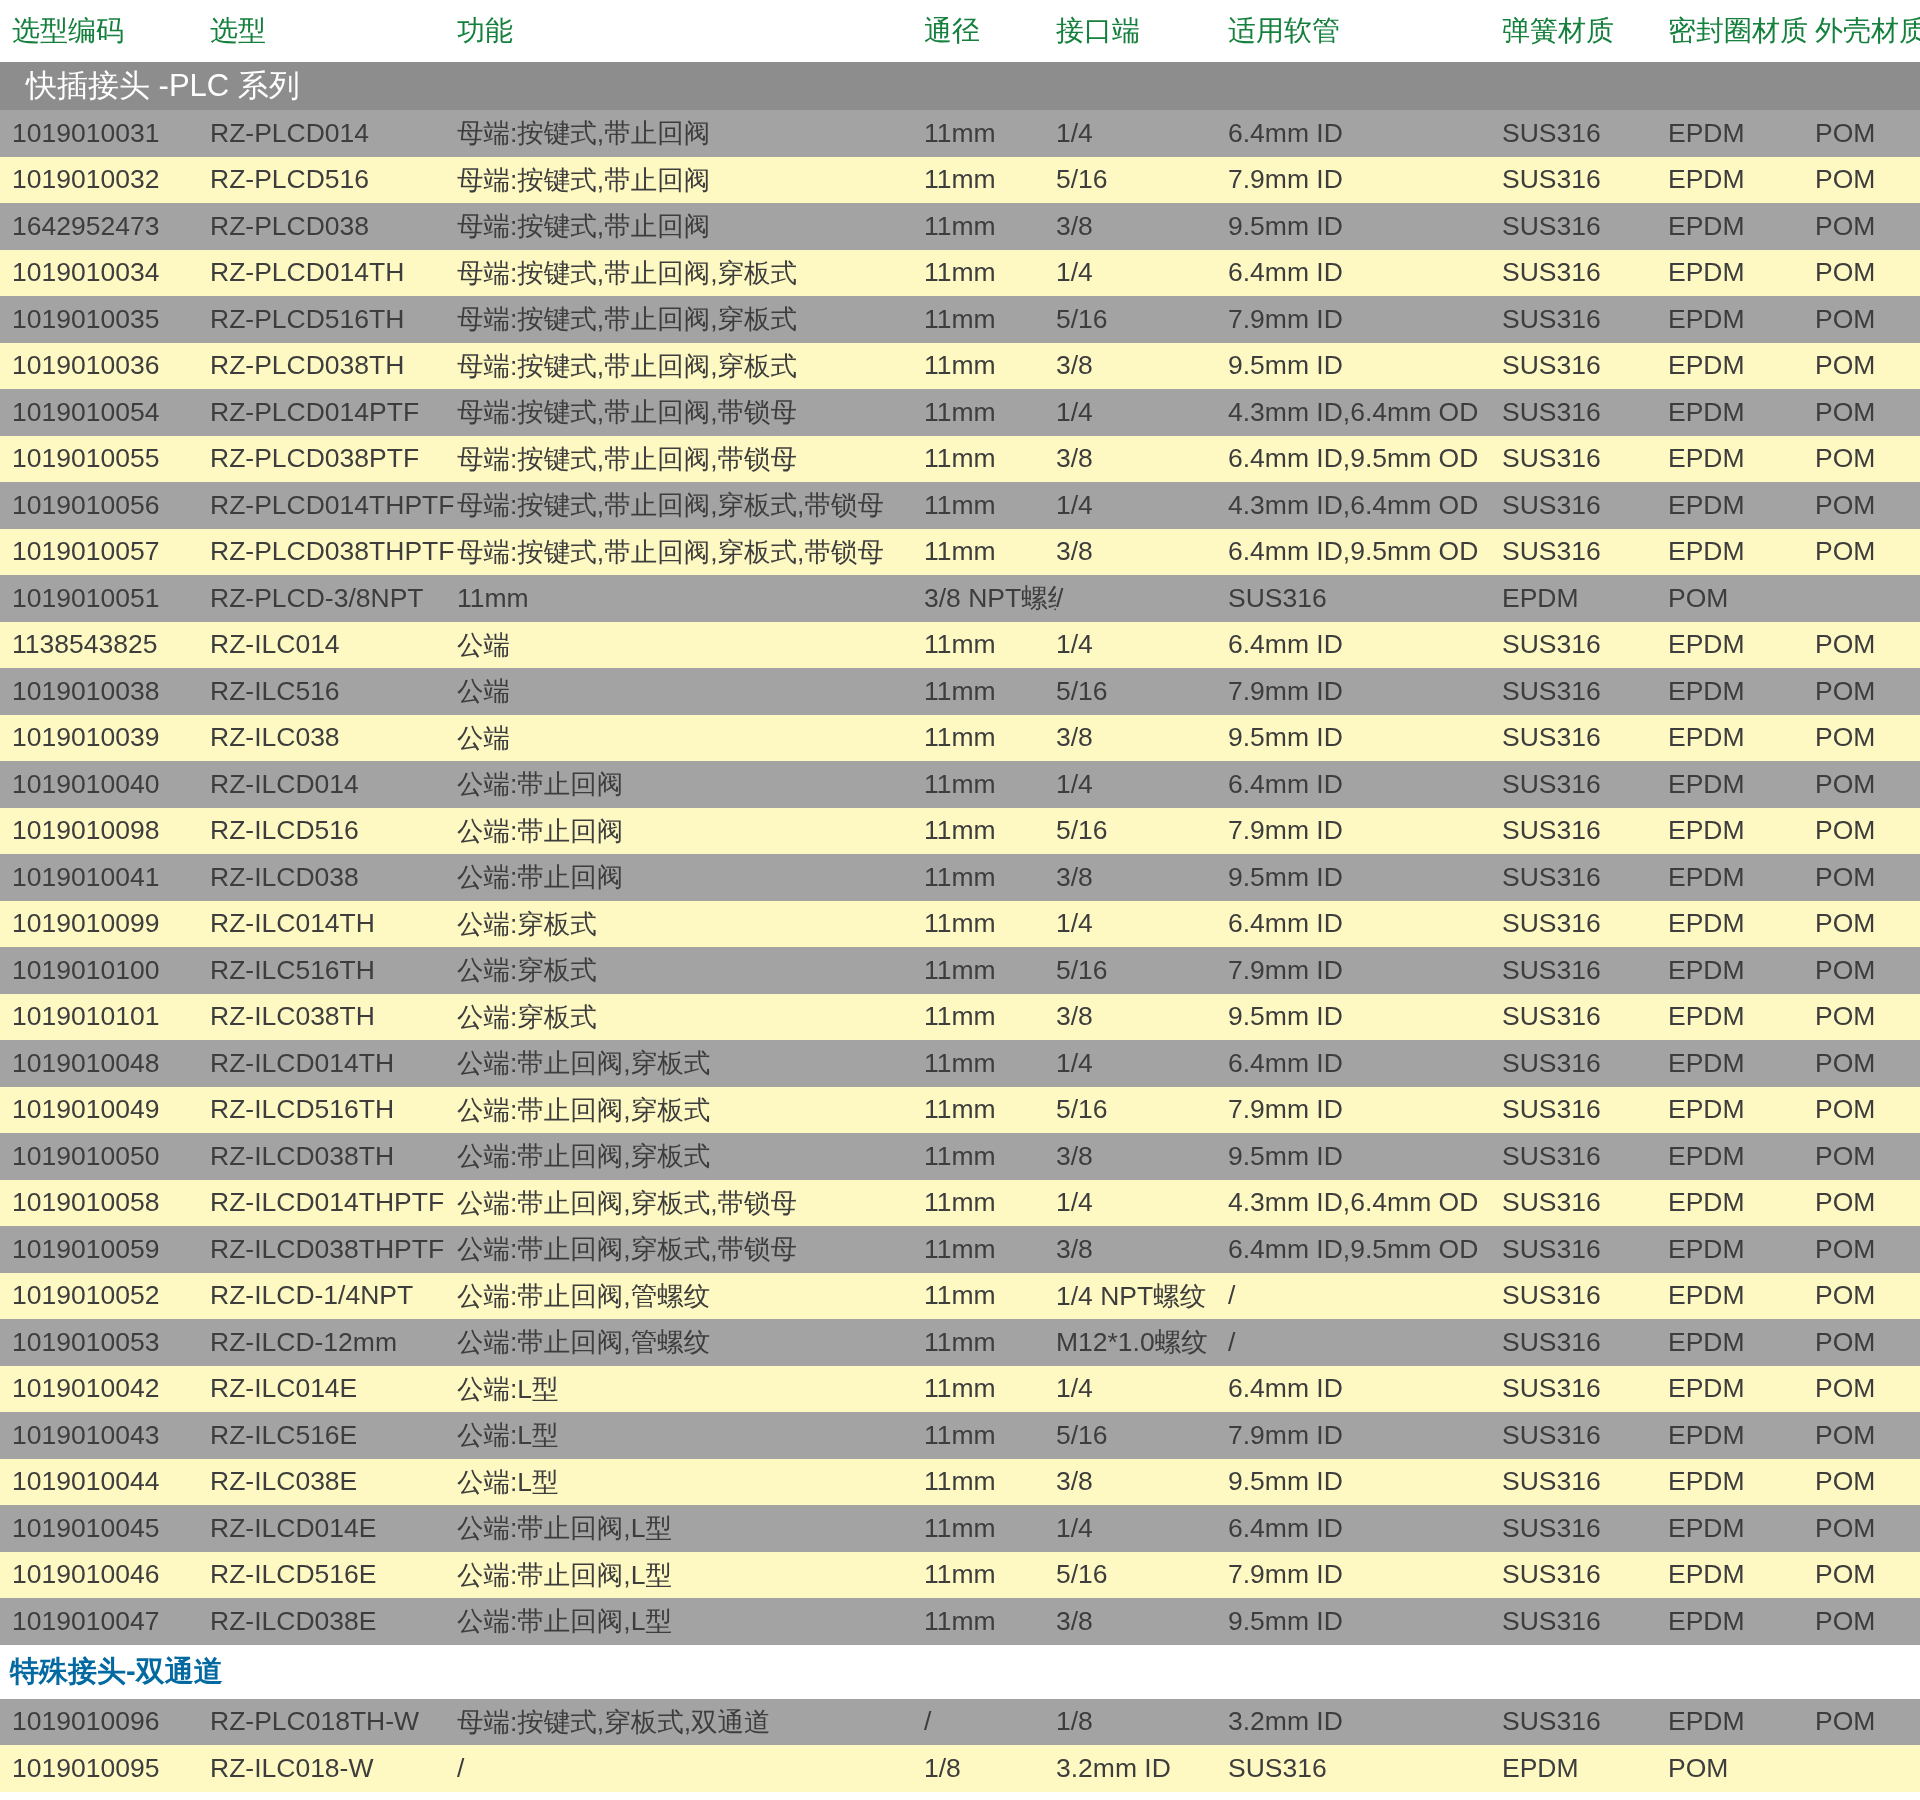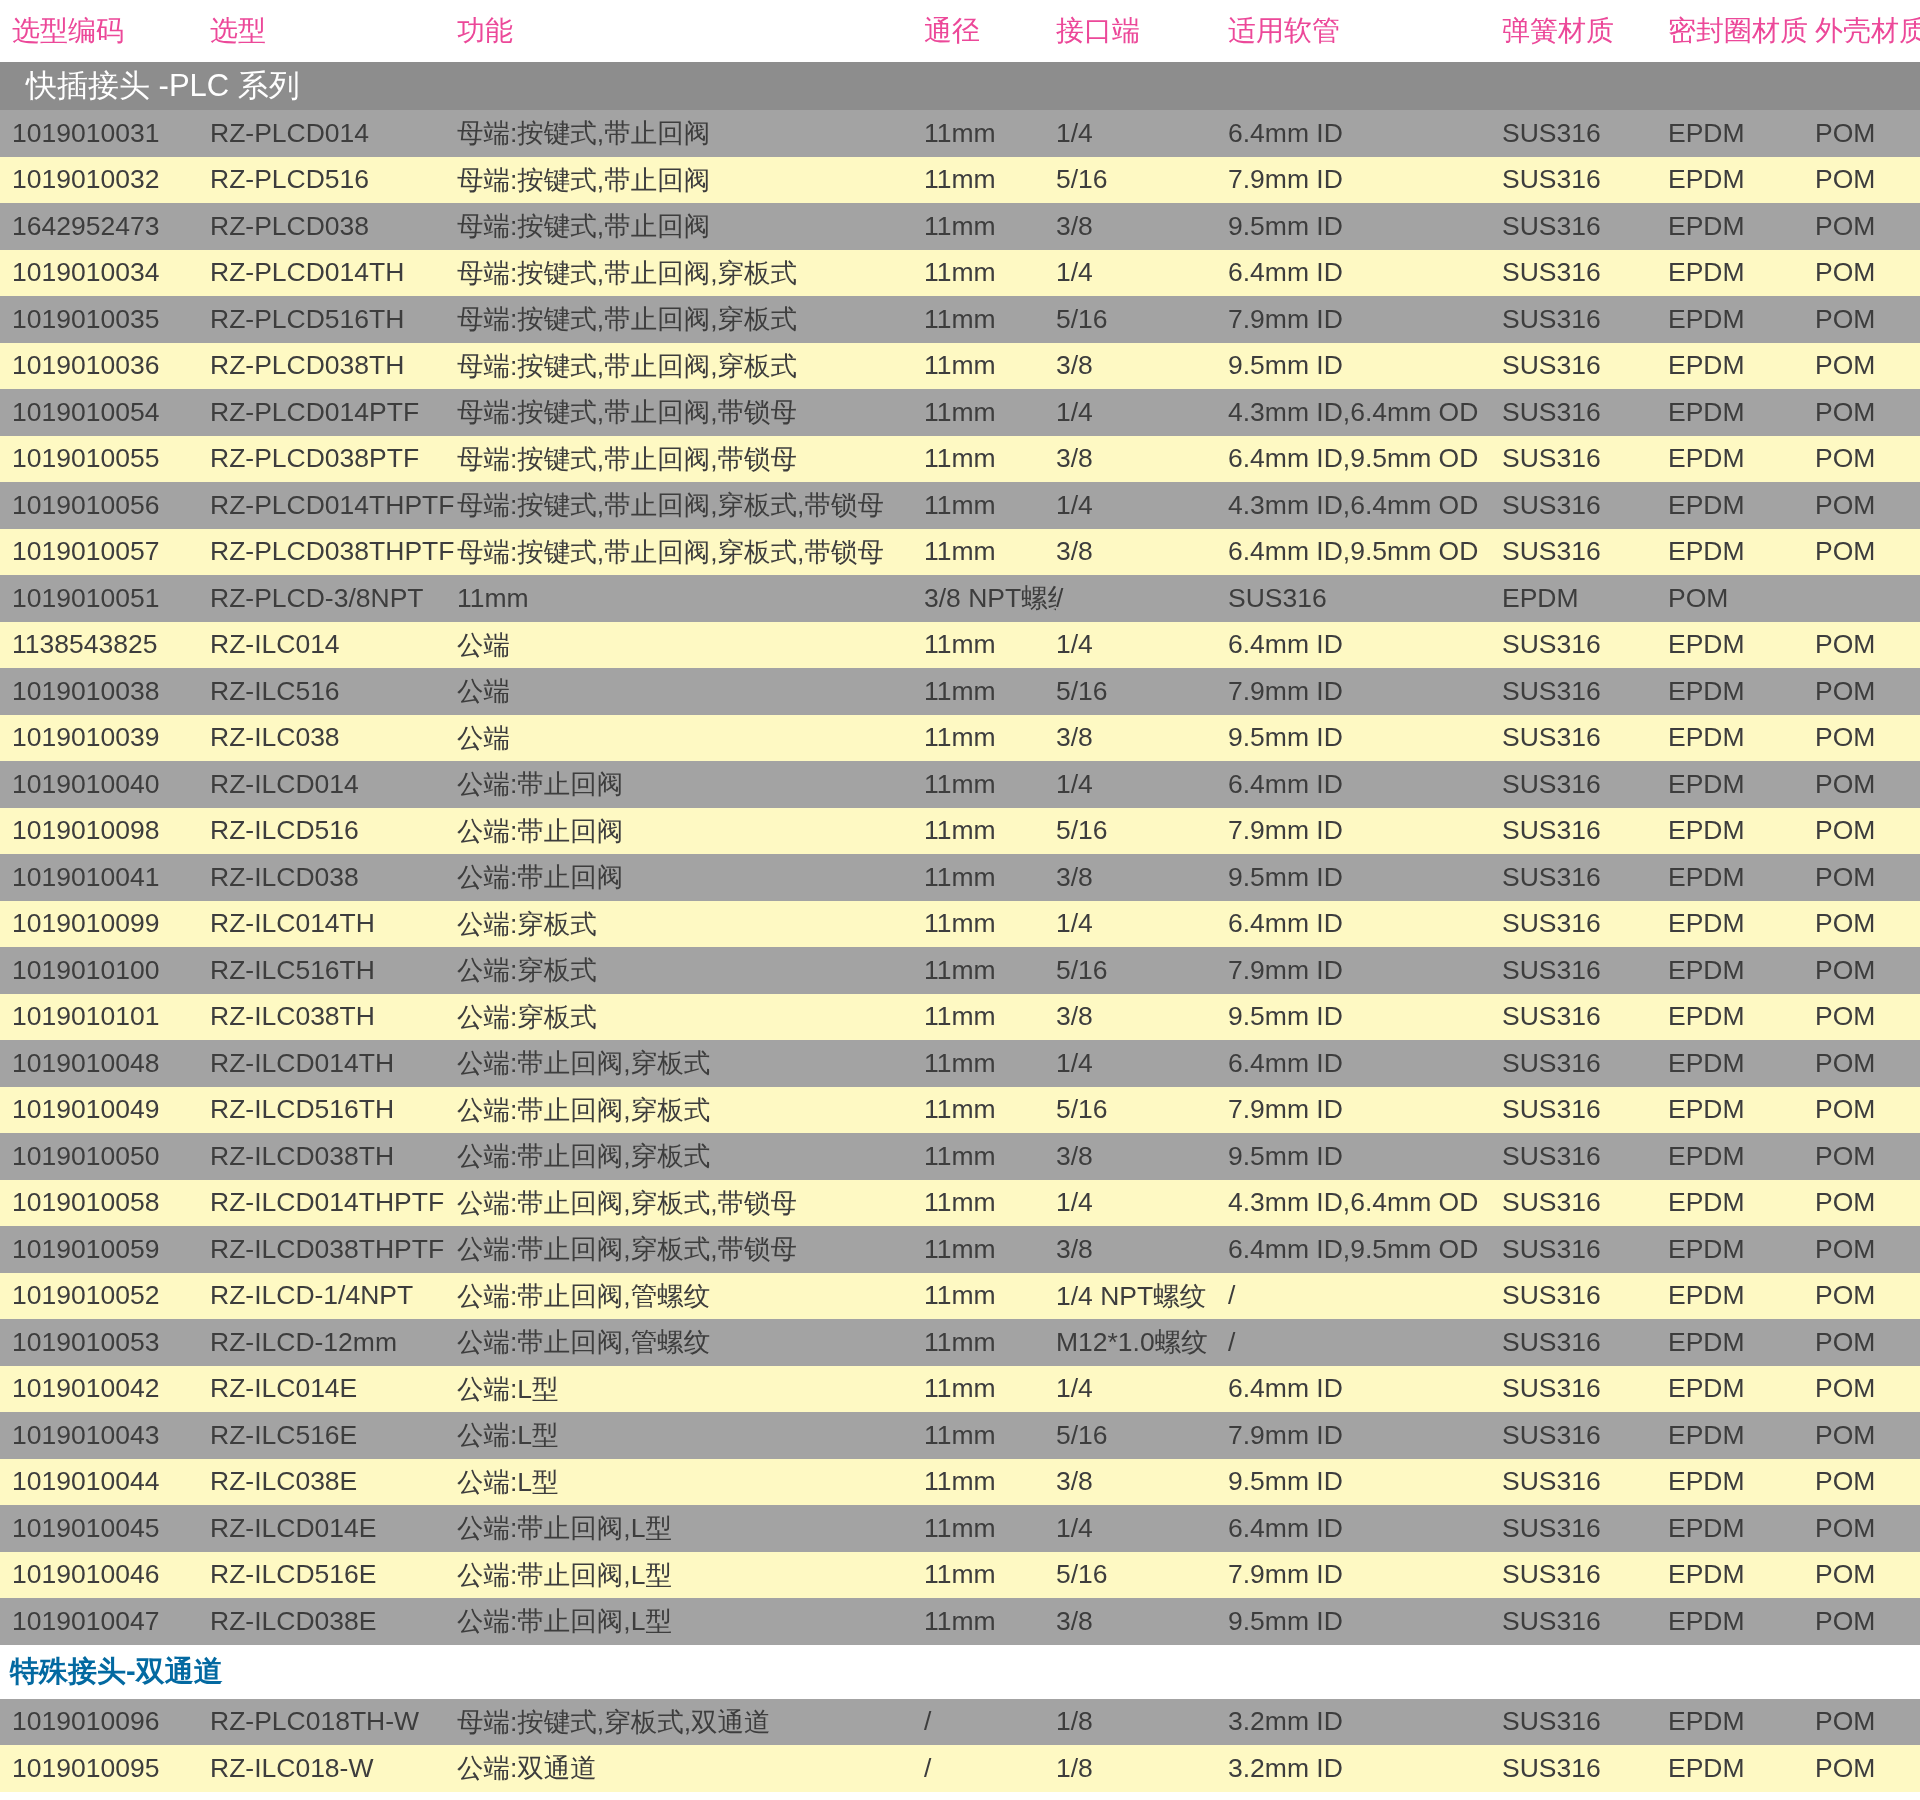--- a/index.html
+++ b/index.html
@@ -14,21 +14,21 @@
     grid-template-columns:210px 247px 467px 132px 172px 274px 166px 147px 105px;
     align-items:center;
     width:1920px;
   }
   .grid-row > div{overflow:hidden;white-space:nowrap;}
   .grid-row > div:first-child{padding-left:12px;}
   
   .col-header{
     height:62px;
     font-size:28px;
-    color:#ec4899;
+    color:#15803d;
     background:#ffffff;
   }
   
   .section-bar{
     height:48px;
     background:#8d8d8d;
     color:#ffffff;
     font-size:31px;
     display:flex;align-items:center;
     padding-left:26px;box-sizing:border-box;
@@ -440,21 +440,20 @@
         <div>/</div>
         <div>1/8</div>
         <div>3.2mm ID</div>
         <div>SUS316</div>
         <div>EPDM</div>
         <div>POM</div>
       </div>
       <div class="grid-row data-row row-even">
         <div>1019010095</div>
         <div>RZ-ILC018-W</div>
-        <div>公端:双通道</div>
         <div>/</div>
         <div>1/8</div>
         <div>3.2mm ID</div>
         <div>SUS316</div>
         <div>EPDM</div>
         <div>POM</div>
       </div>
     </div>
 
 </div>

